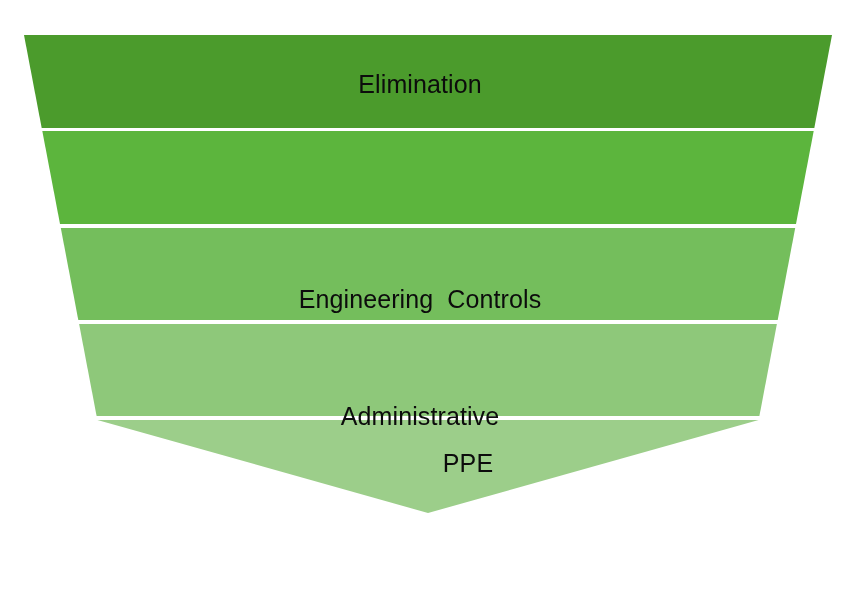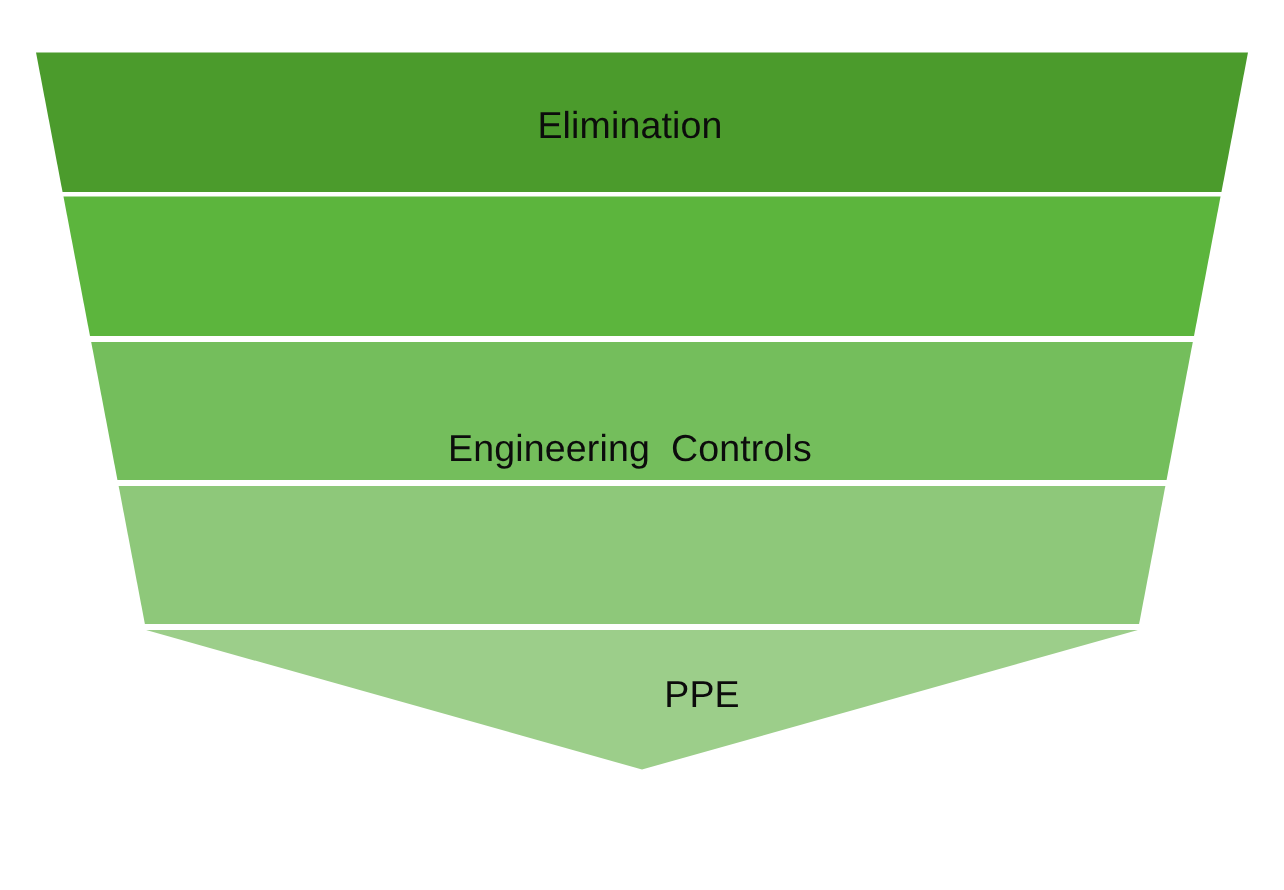--- a/index.html
+++ b/index.html
@@ -68,17 +68,18 @@
 
     <polygon id="poly-ppe" points="97.4,420 758.6,420 428,513" fill="#9CCE8A"></polygon>
   </svg>
 
   <div class="level-label" id="label-elimination" style="color: rgb(12, 12, 12);">Elimination</div>
 
 
   <div class="level-label" id="label-engineering" style="color: rgb(12, 12, 12);">Engineering  Controls</div>
 
   <div class="level-label" id="label-administrative" style="color: rgb(12, 12, 12);">
+    <div>Administrative</div>
   </div>
 
   <div class="level-label" id="label-ppe" style="color: rgb(12, 12, 12);">PPE</div>
 
 </div>
 
 </body></html>

